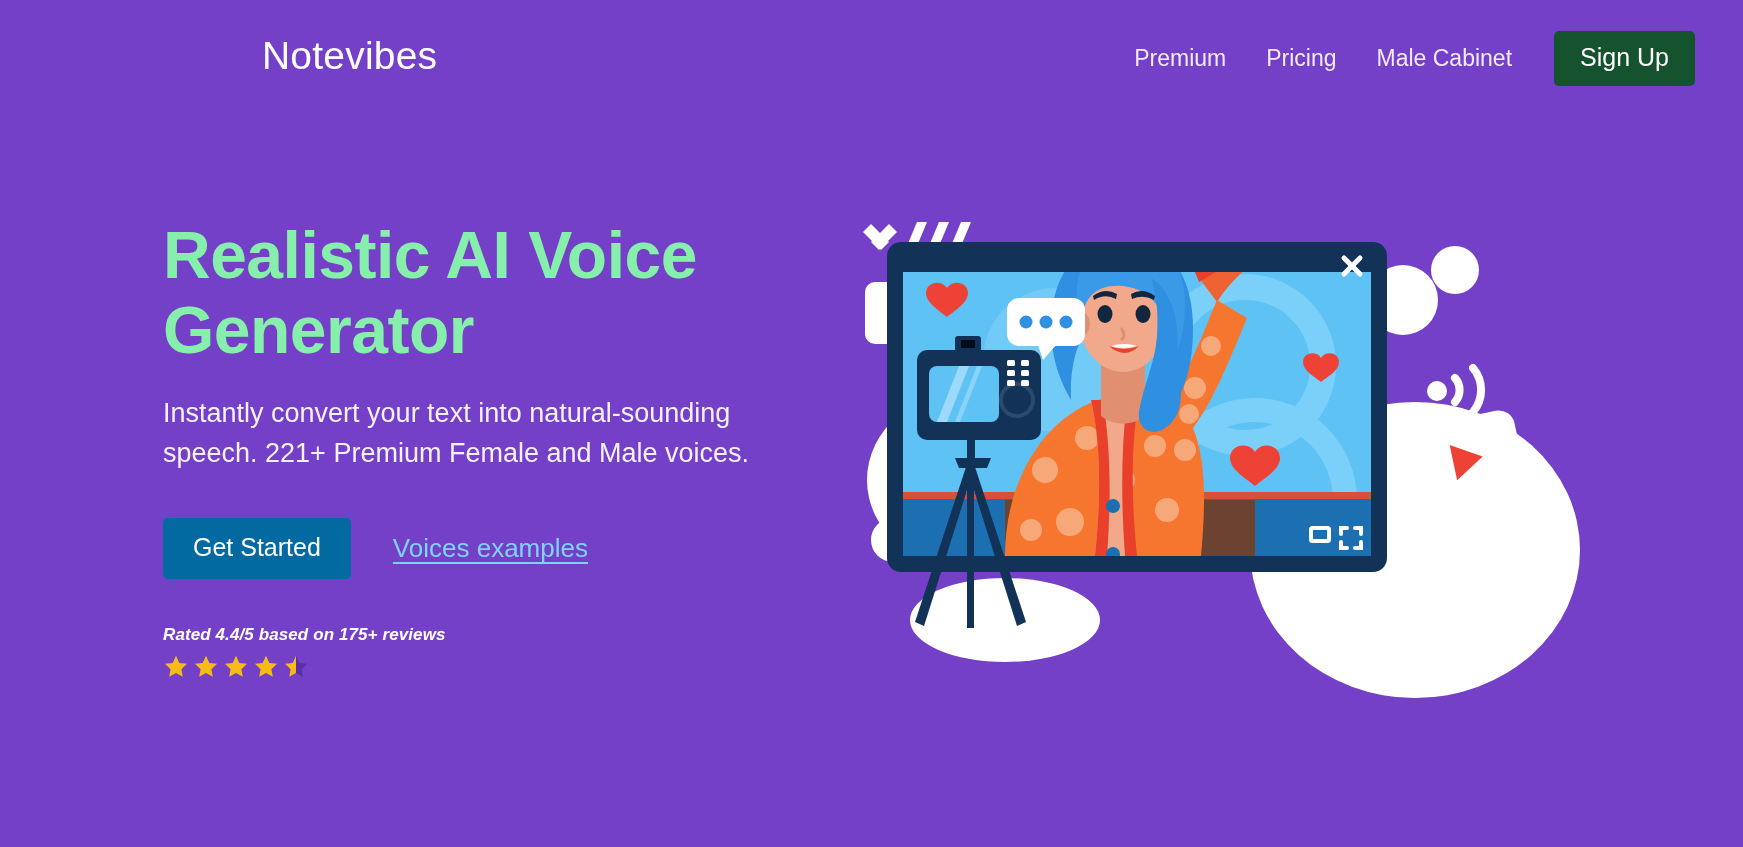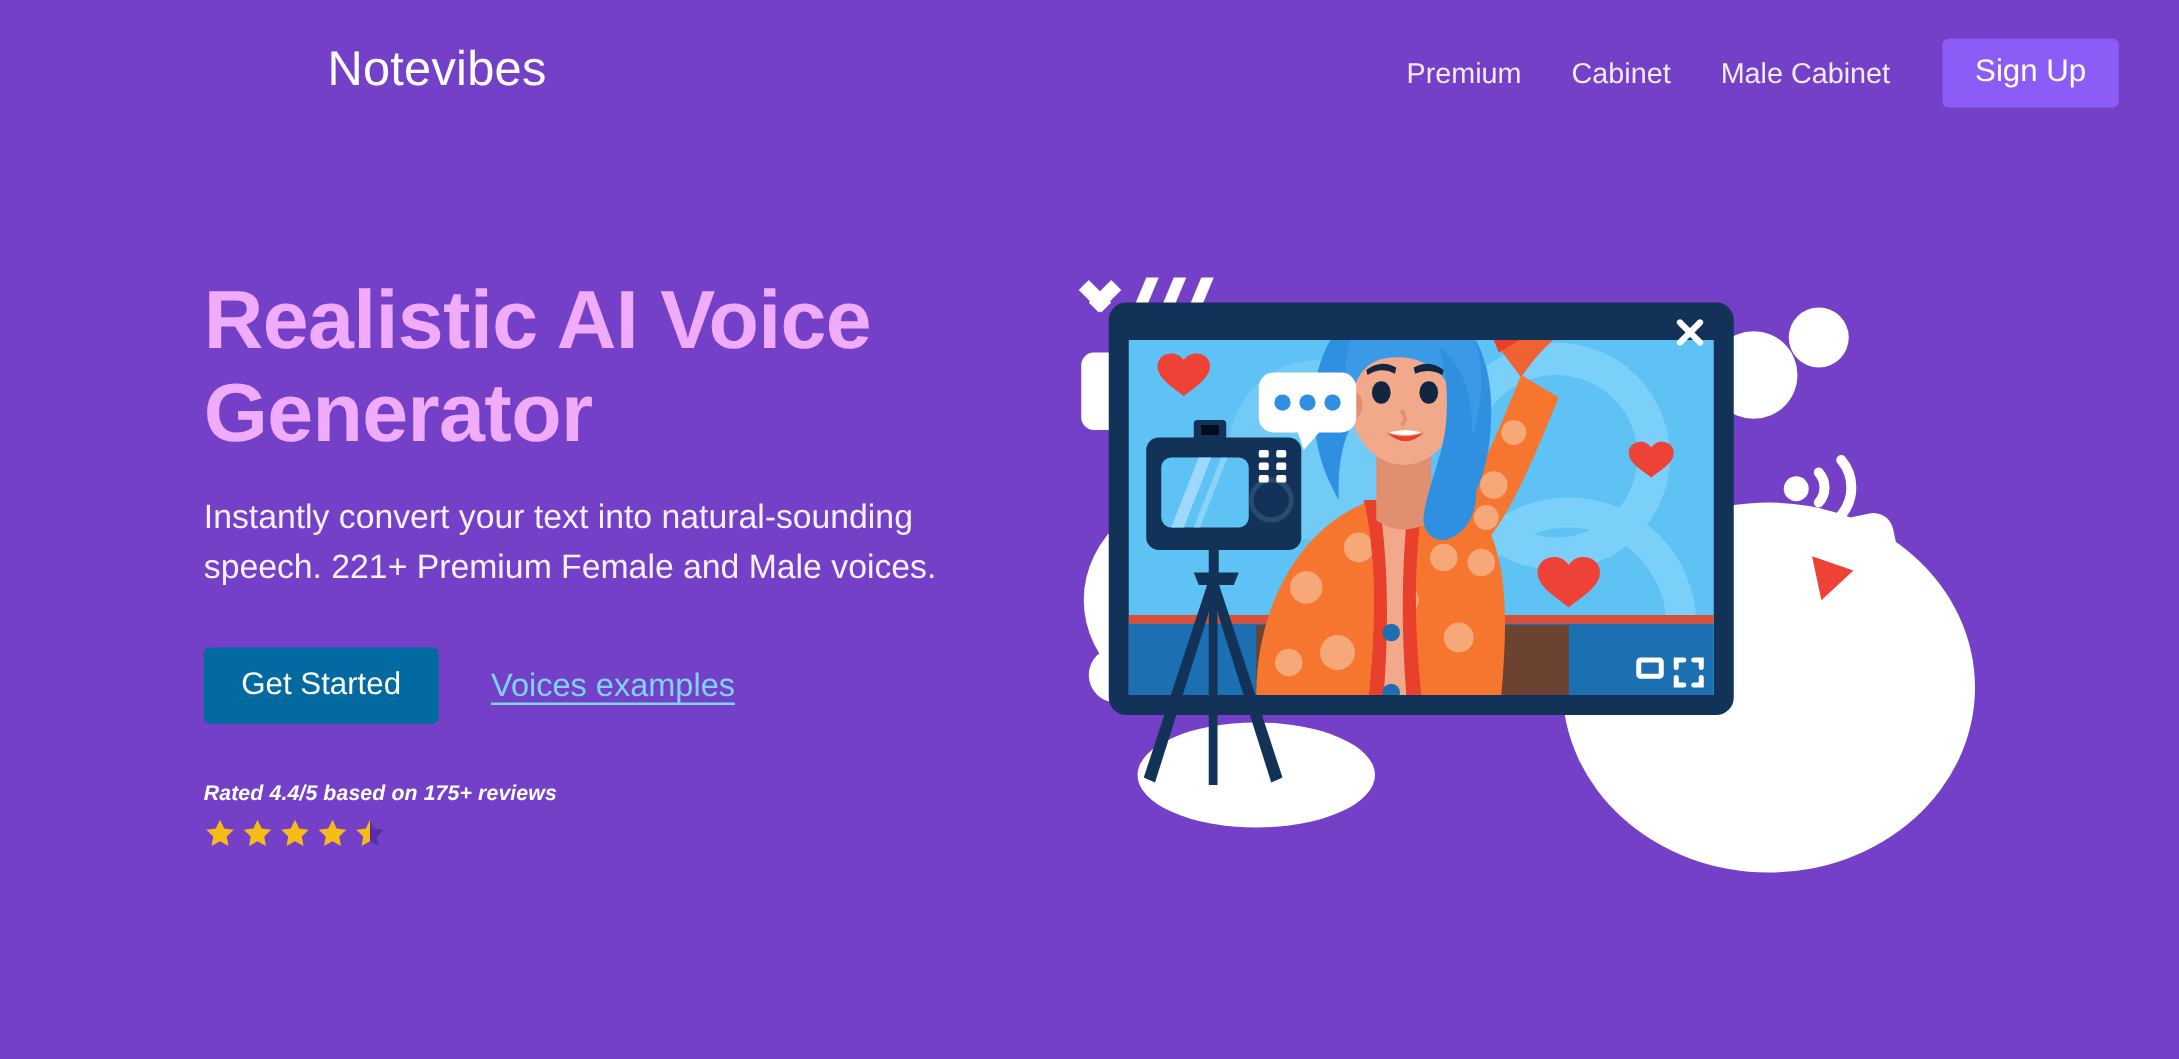--- a/index.html
+++ b/index.html
@@ -26,31 +26,31 @@
     position:absolute; right:48px; top:31px;
     display:flex; align-items:center; gap:0px;
   }
   .nav-link {
     color:#f2eaff; font-size:23px; font-weight:400;
     text-decoration:none; white-space:nowrap;
     padding:0 20px; line-height:1;
   }
   .signup-btn {
     margin-left:22px;
-    background:#8b5cf6; color:#ffffff;
+    background:#14532d; color:#ffffff;
     font-size:25px; font-weight:400;
     border:none; border-radius:5px;
     padding:14px 26px 16px 26px;
     cursor:pointer; white-space:nowrap; line-height:1;
   }
 
   
   .hero-left { position:absolute; left:163px; top:218px; width:700px; }
   .hero-title {
-    color:#f0abfc; font-size:66px; font-weight:700;
+    color:#86efac; font-size:66px; font-weight:700;
     line-height:1.14; letter-spacing:-0.5px; max-width:640px;
   }
   .hero-sub {
     margin-top:26px;
     color:#f6f1ff; font-size:27px; font-weight:400;
     line-height:1.48; max-width:650px;
   }
   .cta-row { margin-top:44px; display:flex; align-items:center; }
   .get-started {
     background:#0369a1; color:#ffffff;
@@ -77,21 +77,21 @@
 </head>
 <body>
 
 <div class="page">
 
   <div class="header">
     <div class="brand">Notevibes</div>
 
     <div class="nav">
       <a class="nav-link" href="#">Premium</a>
-      <a class="nav-link" href="#">Cabinet</a>
+      <a class="nav-link" href="#">Pricing</a>
       <a class="nav-link" href="#">Male Cabinet</a>
       <button class="signup-btn">Sign Up</button>
     </div>
   </div>
 
   <div class="hero-left">
     <h1 class="hero-title">Realistic AI Voice Generator</h1>
     <p class="hero-sub">Instantly convert your text into natural-sounding speech. 221+ Premium Female and Male voices.</p>
 
     <div class="cta-row">

